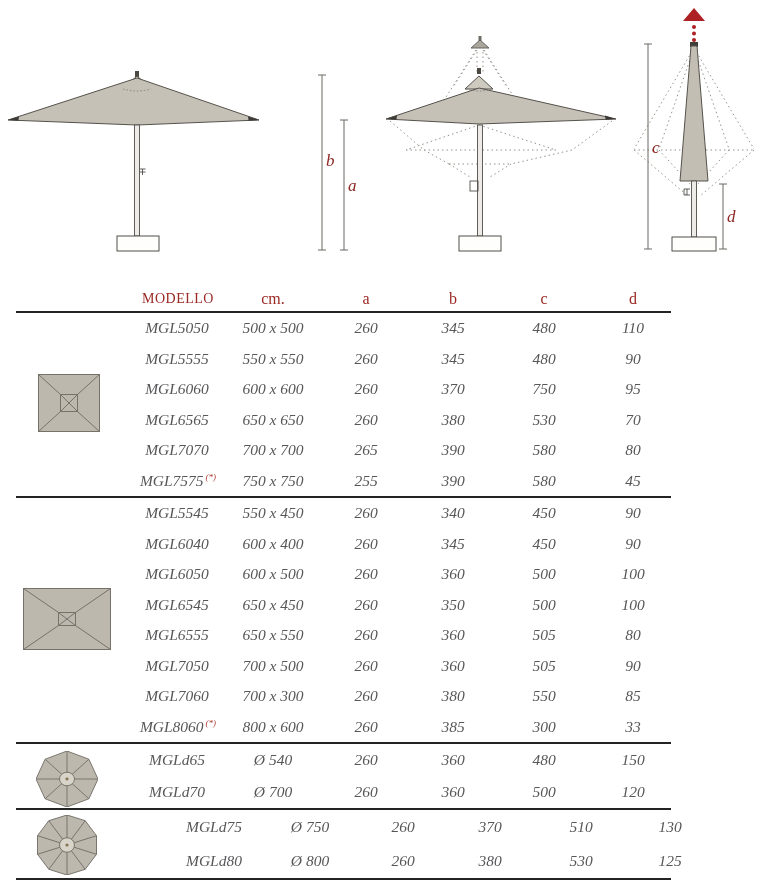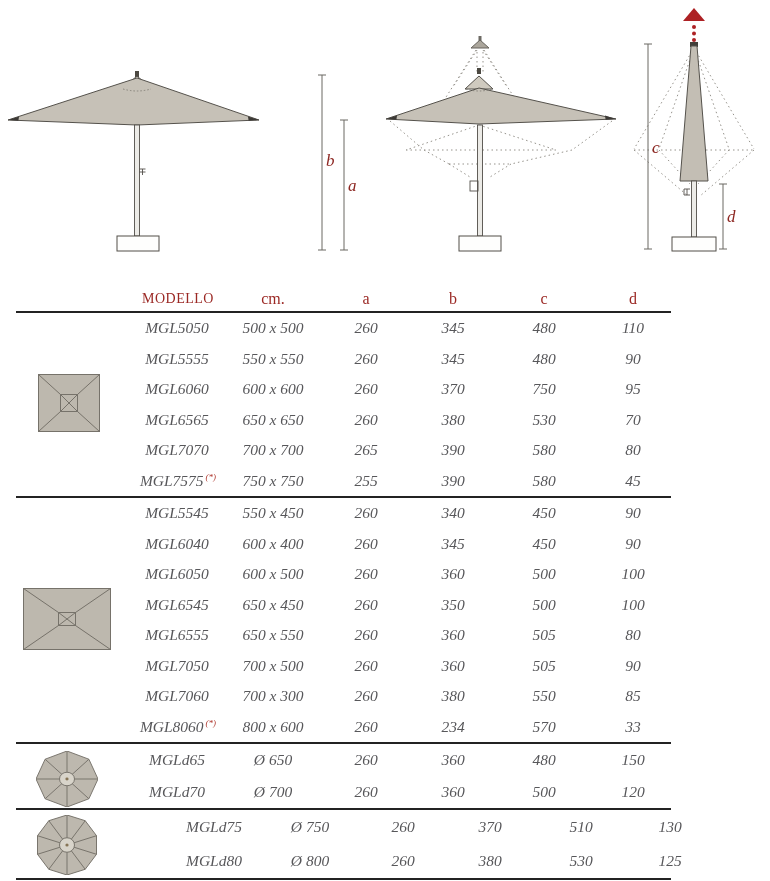--- a/index.html
+++ b/index.html
@@ -314,22 +314,22 @@
     <span class="cell">380</span>
     <span class="cell">550</span>
     <span class="cell">85</span>
   </div>
 
   <div class="trow cols">
     <span class="cell"></span>
     <span class="cell"><span>MGL8060</span><sup class="note">(*)</sup></span>
     <span class="cell">800 x 600</span>
     <span class="cell">260</span>
-    <span class="cell">234</span>
-    <span class="cell">570</span>
+    <span class="cell">385</span>
+    <span class="cell">300</span>
     <span class="cell">33</span>
   </div>
 </div>
     </section>
 
     <section class="tgroup g3">
       <span class="gicon">
         <svg width="62" height="56" viewBox="0 0 62 62" preserveAspectRatio="none">
           <polygon points="31,0 52.9,9.1 62,31 52.9,52.9 31,62 9.1,52.9 0,31 9.1,9.1" fill="#bdb8ae" stroke="#76726a" stroke-width="1"></polygon>
           <g stroke="#76726a" stroke-width="1">
@@ -343,21 +343,21 @@
               <line x1="31" y1="31" x2="9.1" y2="9.1"></line>
           </g>
           <circle cx="31" cy="31" r="7.5" fill="#d8d4ca" stroke="#76726a" stroke-width="1"></circle>
           <circle cx="31" cy="31" r="1.6" fill="#867455"></circle>
         </svg>
       </span>
       <div class="rows">
   <div class="trow cols">
     <span class="cell"></span>
     <span class="cell"><span>MGLd65</span><sup class="note"></sup></span>
-    <span class="cell">Ø 650</span>
+    <span class="cell">Ø 540</span>
     <span class="cell">260</span>
     <span class="cell">360</span>
     <span class="cell">480</span>
     <span class="cell">150</span>
   </div>
 
   <div class="trow cols">
     <span class="cell"></span>
     <span class="cell"><span>MGLd70</span><sup class="note"></sup></span>
     <span class="cell">Ø 700</span>

